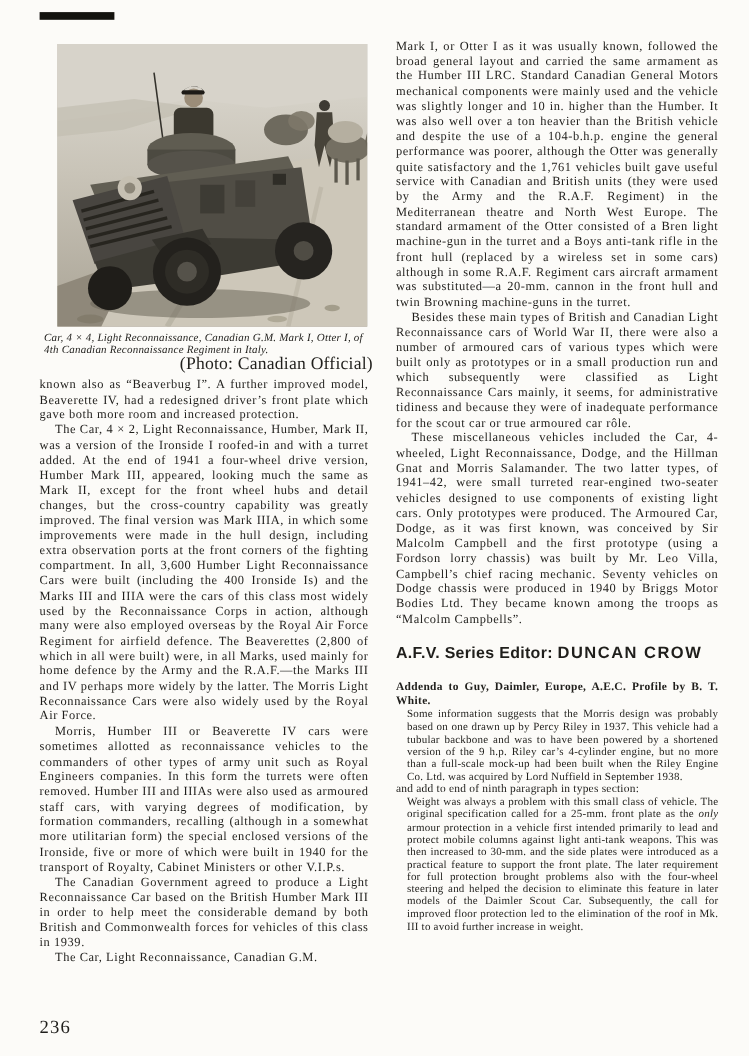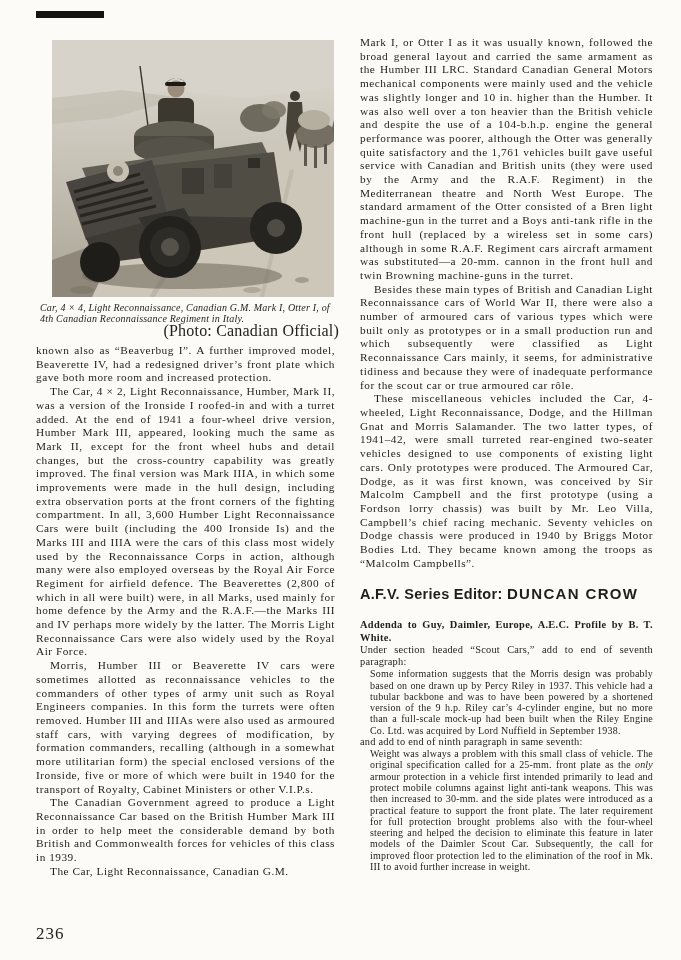--- a/index.html
+++ b/index.html
@@ -208,19 +208,18 @@
   <div class="page-number">236</div>
 
   <div class="right-col">
     <p>Mark I, or Otter I as it was usually known, followed the broad general layout and carried the same armament as the Humber III LRC. Standard Canadian General Motors mechanical components were mainly used and the vehicle was slightly longer and 10 in. higher than the Humber. It was also well over a ton heavier than the British vehicle and despite the use of a 104-b.h.p. engine the general performance was poorer, although the Otter was generally quite satisfactory and the 1,761 vehicles built gave useful service with Canadian and British units (they were used by the Army and the R.A.F. Regiment) in the Mediterranean theatre and North West Europe. The standard armament of the Otter consisted of a Bren light machine-gun in the turret and a Boys anti-tank rifle in the front hull (replaced by a wireless set in some cars) although in some R.A.F. Regiment cars aircraft armament was substituted—a 20-mm. cannon in the front hull and twin Browning machine-guns in the turret.</p>
     <p class="ind">Besides these main types of British and Canadian Light Reconnaissance cars of World War II, there were also a number of armoured cars of various types which were built only as prototypes or in a small production run and which subsequently were classified as Light Reconnaissance Cars mainly, it seems, for administrative tidiness and because they were of inadequate performance for the scout car or true armoured car rôle.</p>
     <p class="ind">These miscellaneous vehicles included the Car, 4-wheeled, Light Reconnaissance, Dodge, and the Hillman Gnat and Morris Salamander. The two latter types, of 1941–42, were small turreted rear-engined two-seater vehicles designed to use components of existing light cars. Only prototypes were produced. The Armoured Car, Dodge, as it was first known, was conceived by Sir Malcolm Campbell and the first prototype (using a Fordson lorry chassis) was built by Mr. Leo Villa, Campbell’s chief racing mechanic. Seventy vehicles on Dodge chassis were produced in 1940 by Briggs Motor Bodies Ltd. They became known among the troops as “Malcolm Campbells”.</p>
 
     <h2 class="afv-heading"><span>A.F.V. Series Editor: </span><span class="editor-name">DUNCAN CROW</span></h2>
 
     <p class="addenda-title">Addenda to Guy, Daimler, Europe, A.E.C. Profile by B. T. White.</p>
-    <p class="addenda-instruction">Under section headed “Scout Cars,” add to end of seventh paragraph:</p>
     <p class="addenda-block">Some information suggests that the Morris design was probably based on one drawn up by Percy Riley in 1937. This vehicle had a tubular backbone and was to have been powered by a shortened version of the 9 h.p. Riley car’s 4-cylinder engine, but no more than a full-scale mock-up had been built when the Riley Engine Co. Ltd. was acquired by Lord Nuffield in September 1938.</p>
-    <p class="addenda-instruction">and add to end of ninth paragraph in same seventh:</p>
+    <p class="addenda-instruction">and add to end of ninth paragraph in types section:</p>
     <p class="addenda-block"><span>Weight was always a problem with this small class of vehicle. The original specification called for a 25-mm. front plate as the </span><span class="it">only</span><span> armour protection in a vehicle first intended primarily to lead and protect mobile columns against light anti-tank weapons. This was then increased to 30-mm. and the side plates were introduced as a practical feature to support the front plate. The later requirement for full protection brought problems also with the four-wheel steering and helped the decision to eliminate this feature in later models of the Daimler Scout Car. Subsequently, the call for improved floor protection led to the elimination of the roof in Mk. III to avoid further increase in weight.</span></p>
   </div>
 
 </div>
 
 </body></html>

